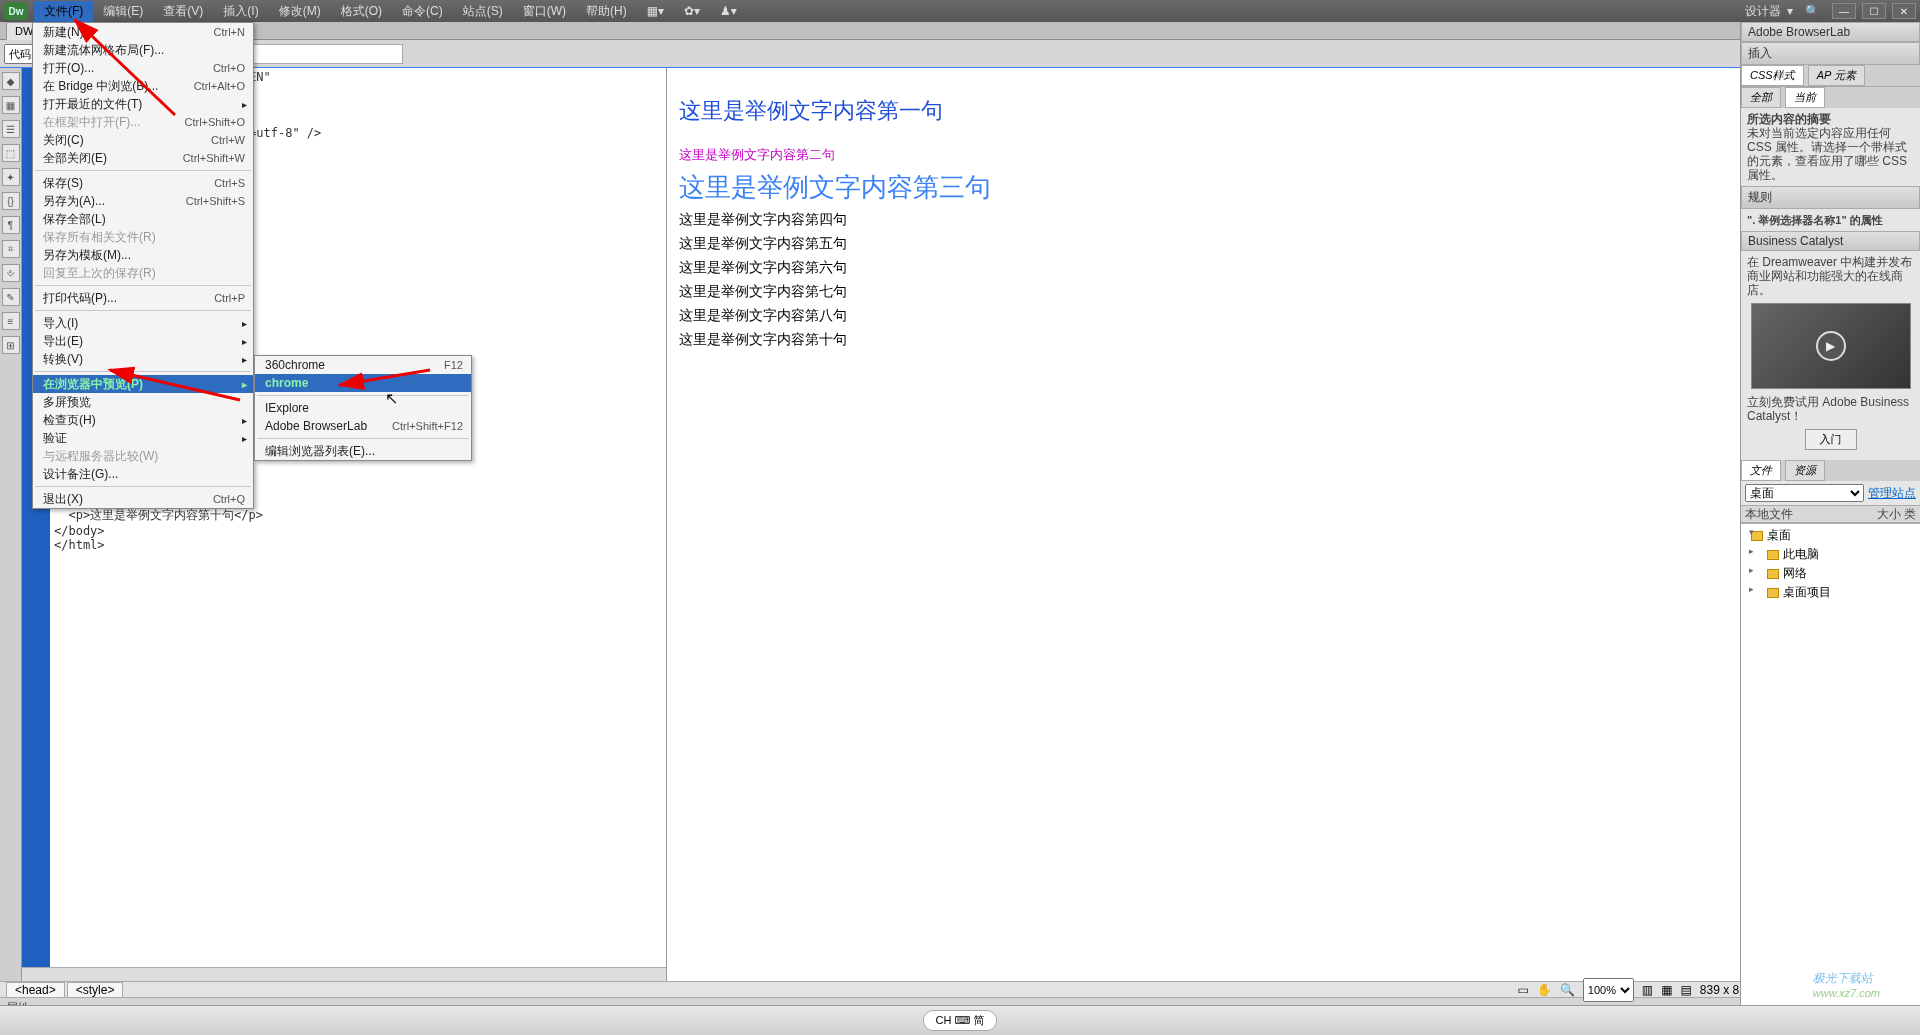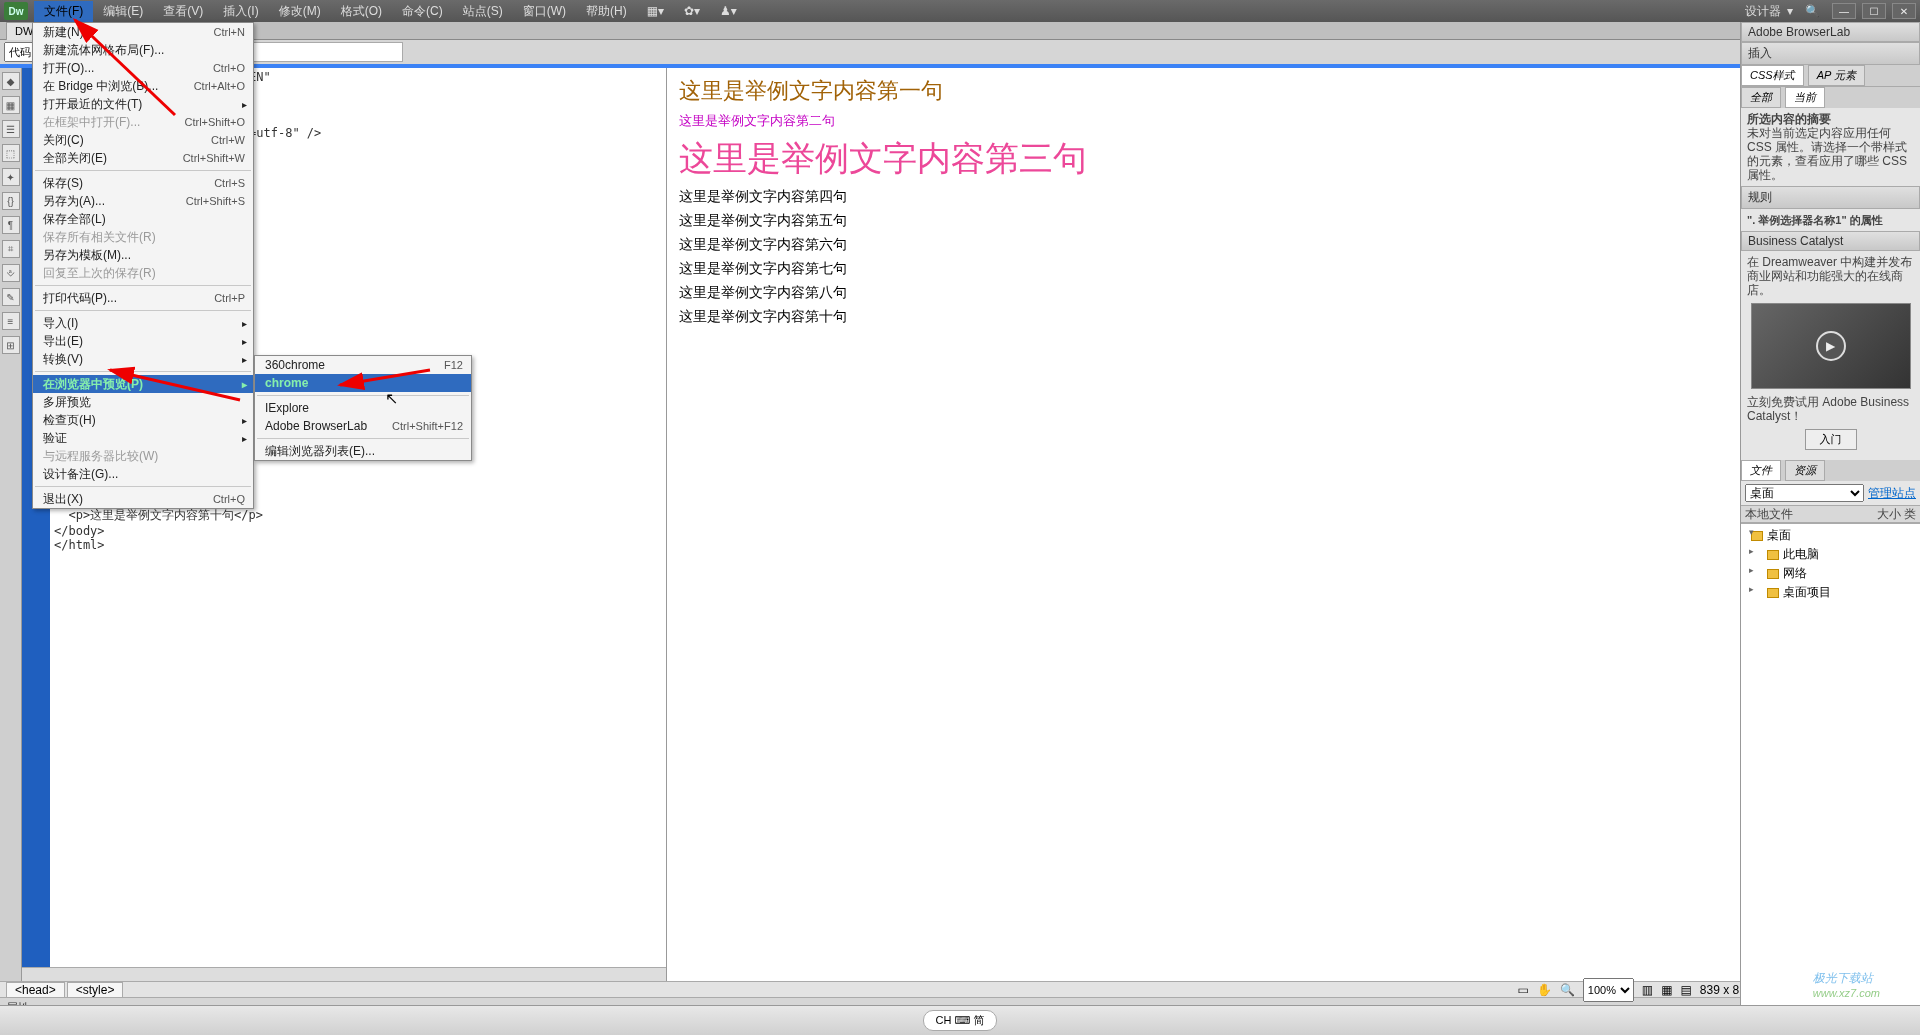--- a/index.html
+++ b/index.html
@@ -13,21 +13,21 @@
 .menubar .right { margin-left: auto; display: flex; align-items: center; gap: 6px; }
 .menubar .winbtn { width: 24px; height: 16px; border: 1px solid #888; background: #666; display: flex; align-items:center; justify-content:center; color:#eee; font-size:10px; }
 
 
 .doctabs { height: 18px; background: #bfbfbf; display:flex; align-items:center; padding-left: 6px; border-bottom:1px solid #888; }
 .doctabs .tab { padding: 1px 8px; background: #e3e3e3; border:1px solid #999; border-bottom:none; font-size:11px; }
 .doctabs .path { margin-left:auto; color:#555; font-size:11px; padding-right:6px; }
 .doctabs .pin { width:16px; text-align:center; color:#555; }
 
 
-.toolbar { height: 28px; background: #d6d6d6; display:flex; align-items:center; padding: 0 4px; border-bottom:4px solid #3b82f6; gap:4px; }
+.toolbar { height: 28px; background: #d6d6d6; display:flex; align-items:center; padding: 0 4px; border-bottom:1px solid #3b82f6; gap:4px; }
 .toolbar select, .toolbar .tb-btn { height:20px; font-size:11px; }
 .toolbar .tb-btn { width:20px; border:1px solid #aaa; background:#eee; display:flex; align-items:center; justify-content:center; }
 .toolbar .title-lbl { margin-left:4px; color:#333; }
 .toolbar input.title-in { height:20px; width:220px; border:1px solid #aaa; padding:0 4px; font-size:11px; }
 
 
 .main { display:flex; height: calc(100% - 22px - 18px - 28px - 24px - 30px); }
 .left-rail { width:22px; background:#cfcfcf; border-right:1px solid #999; display:flex; flex-direction:column; align-items:center; gap:6px; padding-top:4px; }
 .left-rail .rb { width:18px; height:18px; border:1px solid #999; background:#e8e8e8; font-size:10px; display:flex; align-items:center; justify-content:center; color:#555; }
 
@@ -220,23 +220,23 @@
 
 &lt;p&gt;这里是举例文字内容第九句&lt;/p&gt;
   &lt;p&gt;这里是举例文字内容第十句&lt;/p&gt;
 &lt;/body&gt;
 &lt;/html&gt;
 
 </div>
         <div class="code-scroll"></div>
       </div>
       <div class="design-pane" id="design">
-          <p style="color:#a16207;font-size:22px;margin:0 0;">这里是举例文字内容第一句</p>
+          <p style="color:#1d4ed8;font-size:22px;margin:20px 0;">这里是举例文字内容第一句</p>
           <p style="color:#c400c4;font-size:13px;margin:6px 0;">这里是举例文字内容第二句</p>
-          <p style="color:#ec4899;font-size:34px;margin:6px 0;">这里是举例文字内容第三句</p>
+          <p style="color:#3b82f6;font-size:26px;margin:6px 0;">这里是举例文字内容第三句</p>
           <p style="font-size:14px;margin:6px 0;">这里是举例文字内容第四句</p>
           <p style="font-size:14px;margin:6px 0;">这里是举例文字内容第五句</p>
           <p style="font-size:14px;margin:6px 0;">这里是举例文字内容第六句</p>
           <p style="font-size:14px;margin:6px 0;">这里是举例文字内容第七句</p>
           <p style="font-size:14px;margin:6px 0;">这里是举例文字内容第八句</p>
           <p style="font-size:14px;margin:6px 0;">这里是举例文字内容第十句</p>
         </div>
     </div>
   </div>
 </div>

